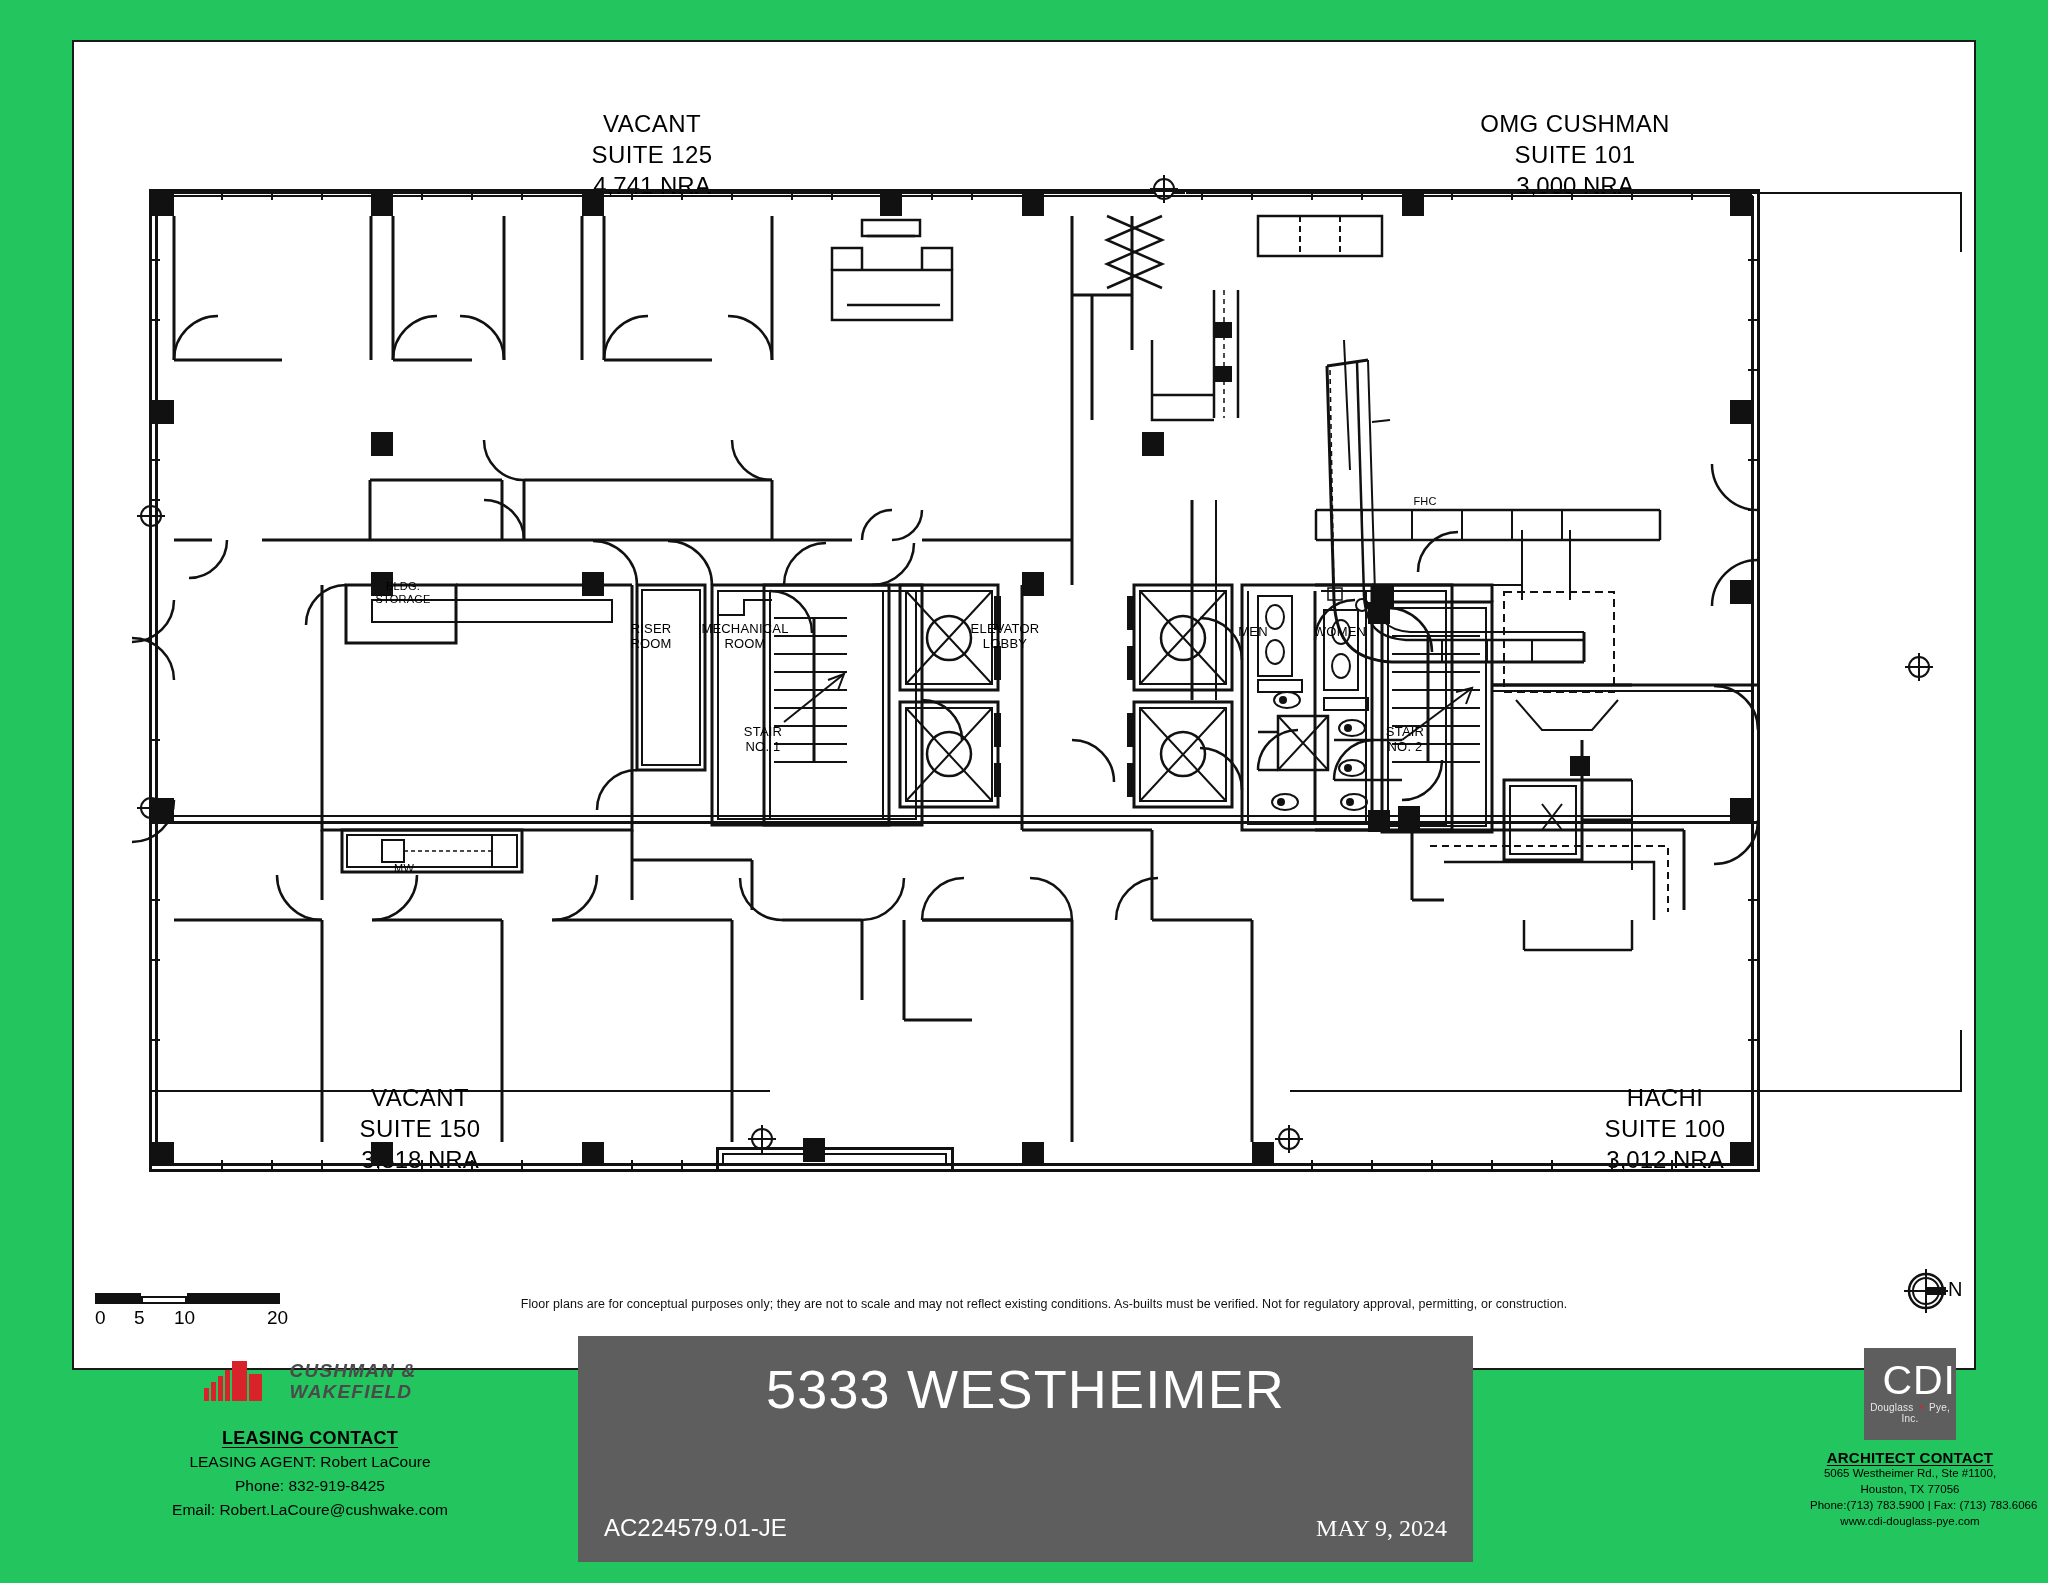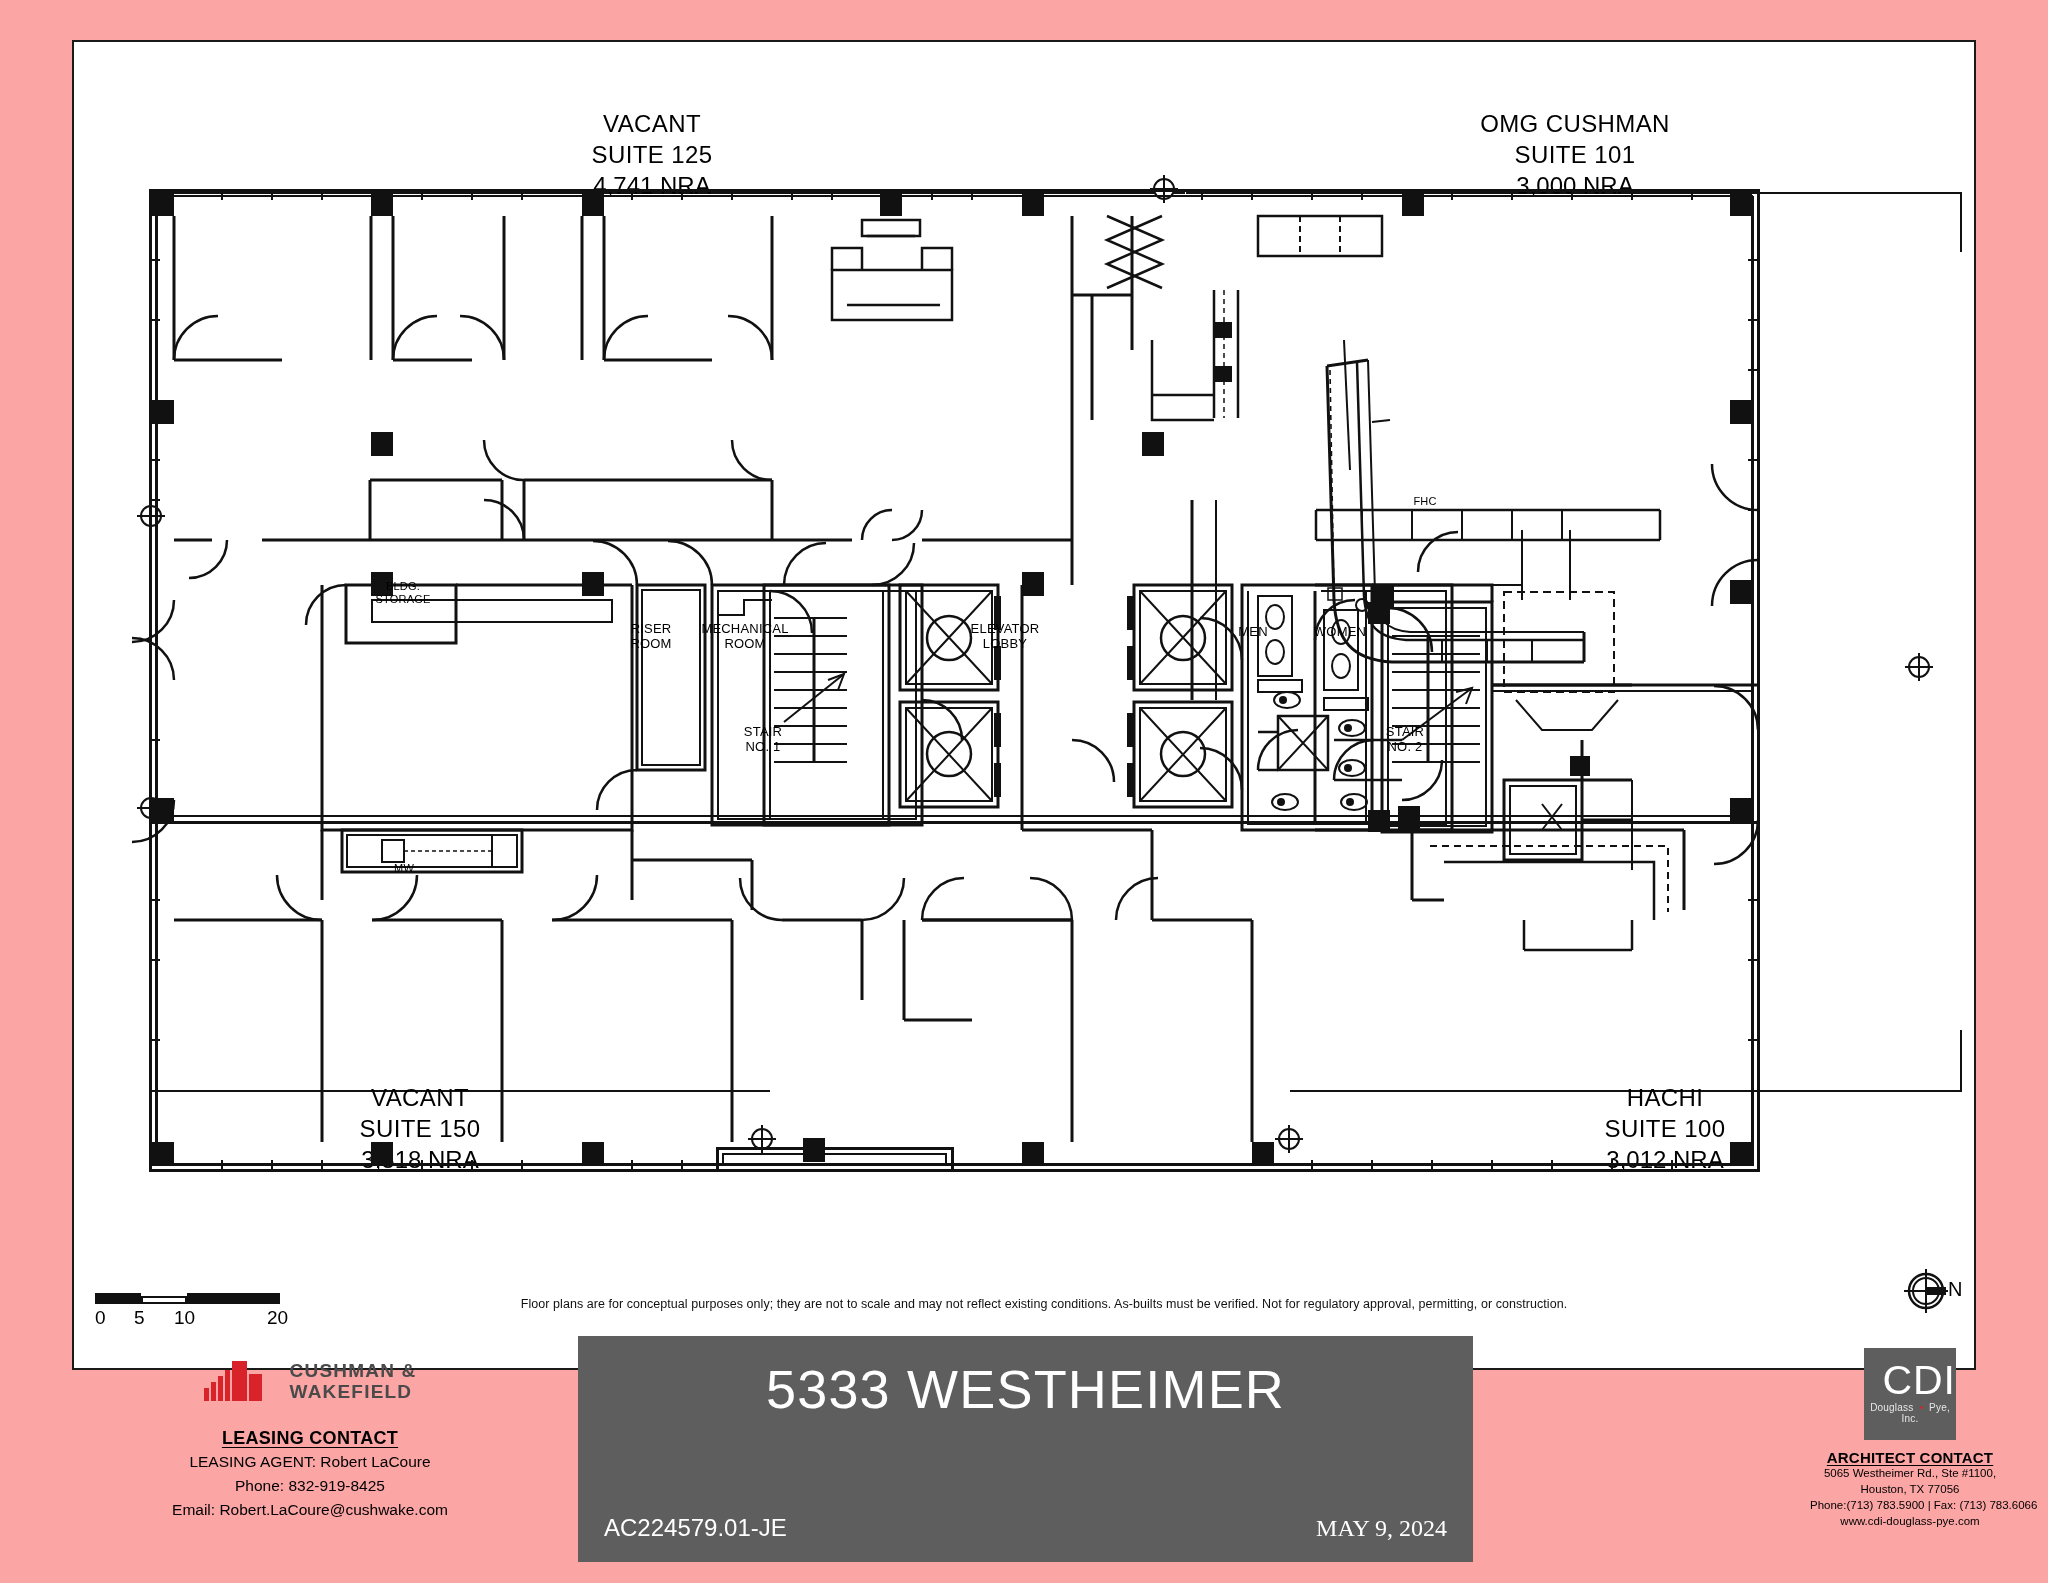--- a/index.html
+++ b/index.html
@@ -2,21 +2,21 @@
 <html><head>
 <meta charset="utf-8">
 <title>5333 Westheimer — Level 01</title>
 <style>
   html,body{margin:0;padding:0;background:#ffffff;}
   body{
     width:2048px;height:1583px;position:relative;overflow:hidden;
     font-family:"Liberation Sans","DejaVu Sans",sans-serif;
     color:#000;
   }
-  #sheet{position:absolute;inset:0;background:#fca5a5;}
+  #sheet{position:absolute;inset:0;background:#22c55e;}
 
   
   .plan-border{
     position:absolute;left:72px;top:40px;width:1904px;height:1330px;
     border:2px solid #1a1a1a;background:#fff;box-sizing:border-box;
   }
 
   
   .leader{position:absolute;background:#111;}
   .leader.h{height:2px;}
@@ -82,21 +82,21 @@
   .titlebar .t2{
     position:absolute;left:0;right:0;top:92px;text-align:center;
     font-size:42px;font-weight:400;letter-spacing:.6px;
   }
   .titlebar .code{position:absolute;left:26px;bottom:20px;font-size:24px;}
   .titlebar .date{position:absolute;right:26px;bottom:20px;font-size:24px;font-family:Liberation Serif, serif;}
 
   
   .leasing{position:absolute;left:150px;top:1352px;width:320px;text-align:center;}
   .cw-logo{
-    display:flex;align-items:center;justify-content:center;gap:28px;height:58px;
+    display:flex;align-items:center;justify-content:center;gap:28px;height:58px;font-style:italic;
   }
   .cw-bars{display:flex;align-items:flex-end;gap:2px;height:40px;}
   .cw-bars i{display:block;background:#d8232a;width:5px;}
   .cw-bars i.b1{height:13px}.cw-bars i.b2{height:19px}.cw-bars i.b3{height:25px}
   .cw-bars i.b4{height:31px}.cw-bars i.b5{height:40px;width:15px}
   .cw-bars i.b6{height:27px;width:13px}
   .cw-name{
     text-align:left;font-size:19px;font-weight:bold;color:#4a4a4a;
     line-height:1.12;letter-spacing:1.2px;
   }

